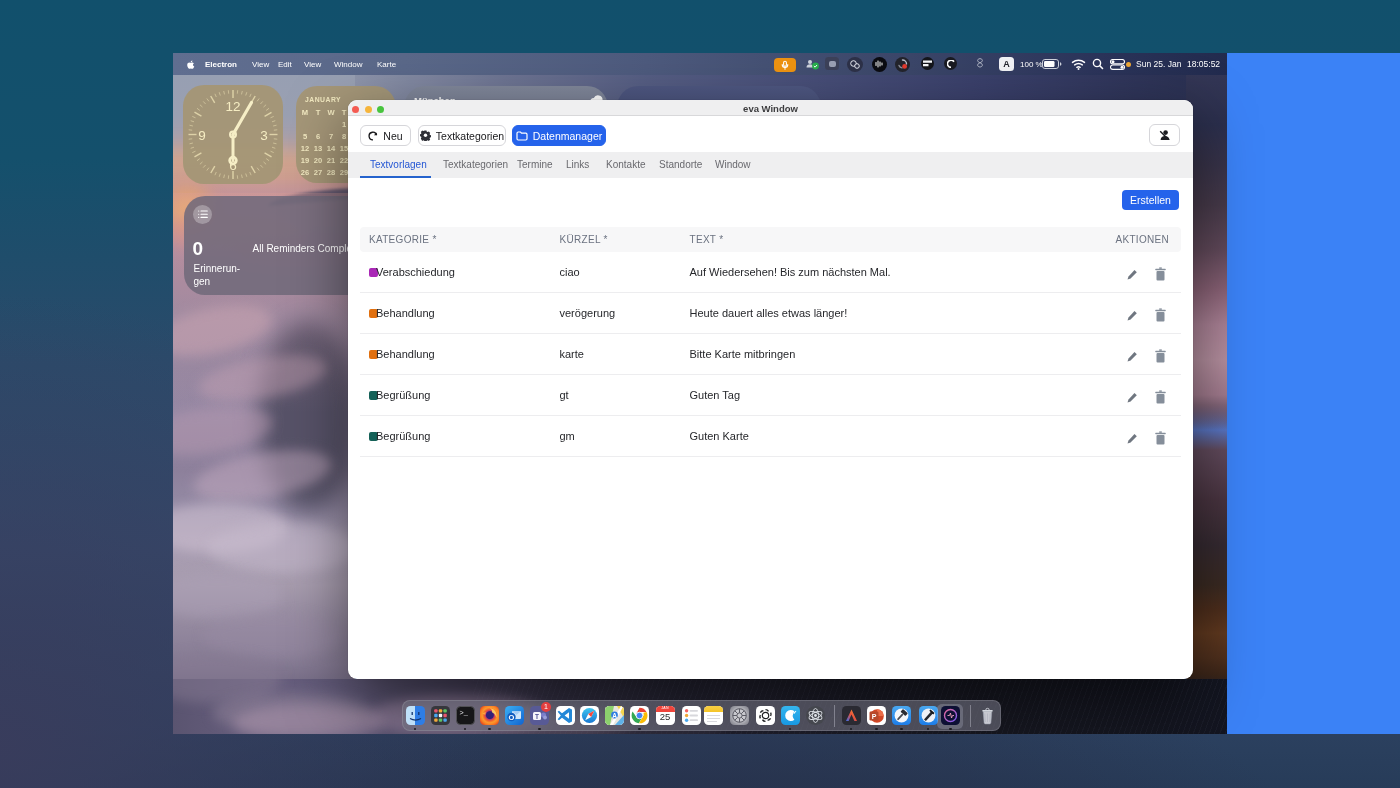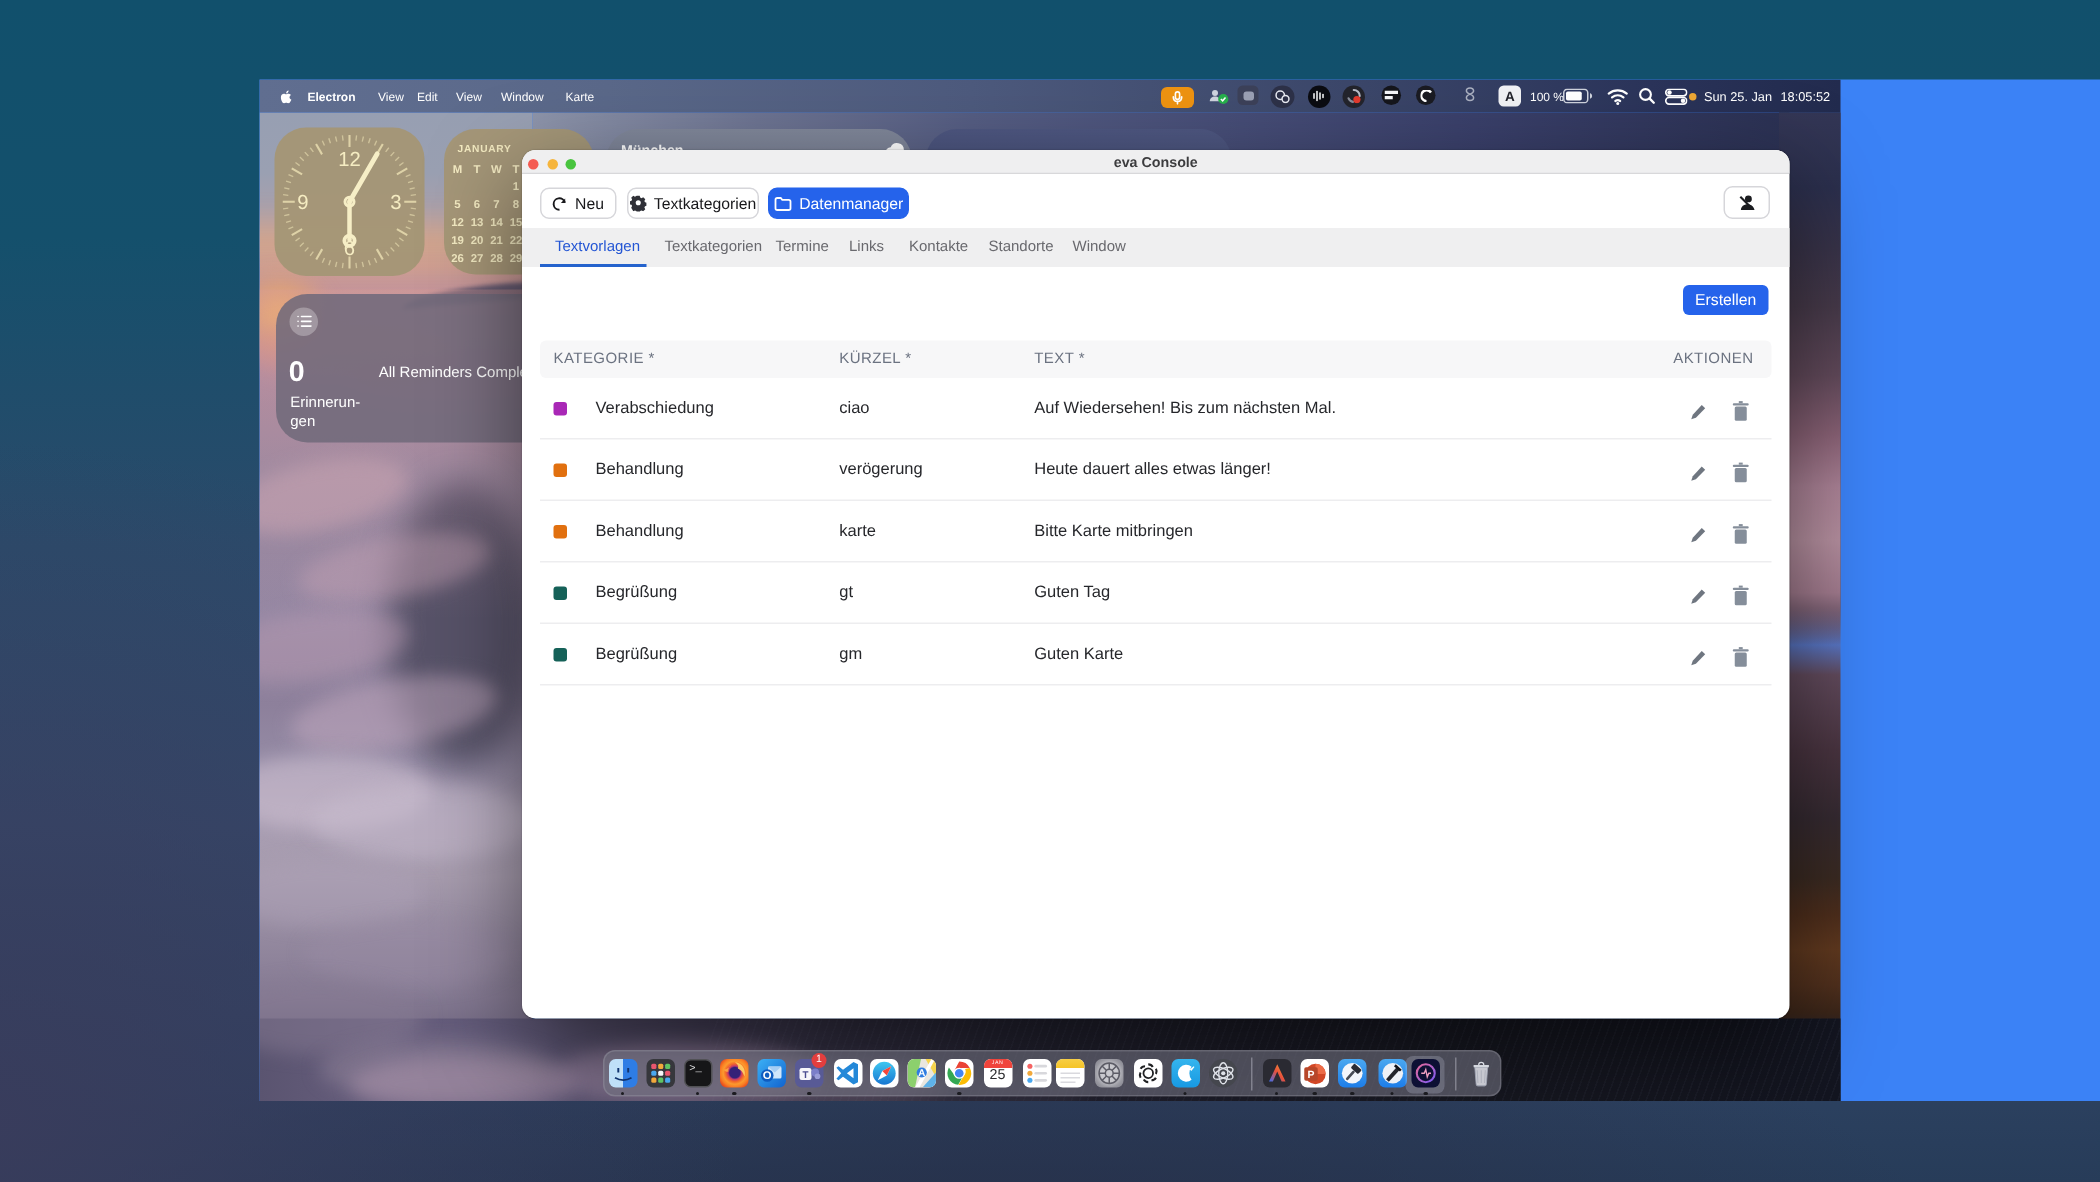--- a/index.html
+++ b/index.html
@@ -38,21 +38,21 @@
 #wtitle{position:absolute;left:0;top:3px;width:845px;text-align:center;font-size:9.5px;font-weight:bold;color:#3c3c3e}
 .tbtn{position:absolute;top:25px;height:21px;border:1px solid #d6d6da;border-radius:6px;background:#fff;font-size:10.5px;color:#18181b;display:flex;align-items:center;justify-content:center;gap:5px}
 #tabstrip{position:absolute;left:0;top:52px;width:845px;height:26px;background:#efeff0}
 .tab{position:absolute;top:7px;font-size:10px;color:#69696e}
 #tabline{position:absolute;left:12px;top:75.5px;width:71px;height:2.5px;background:#2563cd}
 #btncreate{position:absolute;left:774px;top:90px;width:57px;height:20px;background:#2563eb;border-radius:4px;color:#fff;font-size:10.5px;display:flex;align-items:center;justify-content:center}
 #thead{position:absolute;left:12px;top:127px;width:821px;height:25px;background:#f7f7f8;border-radius:4px;color:#6b7280;font-size:10px;letter-spacing:.3px}
 .th{position:absolute;top:7px}
 .row{position:absolute;left:12px;width:821px;height:41px;border-bottom:1px solid #ededef;font-size:11px;color:#26272b}
 .dot8{position:absolute;left:9px;top:16px;width:8.5px;height:8.5px;border-radius:2px}
-.c1{position:absolute;left:37px;top:14px}
+.c1{position:absolute;left:16px;top:14px}
 .c2{position:absolute;left:199.5px;top:14px}
 .c3{position:absolute;left:329.5px;top:14px}
 .acticons{position:absolute;right:4px;top:14.5px;width:52px;height:16px}
 #footer{position:absolute;left:0;top:556px;width:845px;height:23px;background:#f8f8f9;border-top:1px solid #e6e6e8;border-radius:0 0 9px 9px}
 #verb{position:absolute;right:13px;top:5px;color:#1ea04b;font-weight:bold;font-size:10px}
 
 #dock{position:absolute;left:229px;top:647px;width:599px;height:31px;background:rgba(114,113,128,.6);border:1px solid rgba(190,190,200,.22);border-radius:8px}
 .di{position:absolute;top:5px;width:19px;height:19px;border-radius:4.5px;overflow:hidden}
 .ddot{position:absolute;top:26.5px;width:2.5px;height:2.5px;border-radius:50%;background:#1b1b20}
 .dsep{position:absolute;top:4px;width:1px;height:22px;background:rgba(230,230,240,.35)}
@@ -318,21 +318,21 @@
       </svg>
 <div class="abs" style="left:9px;top:42px;font-size:19px;font-weight:bold;color:#fff">0</div>
 <div class="abs" style="left:69px;top:46.5px;font-size:10px;color:#fff">All Reminders Completed</div>
 <div class="abs" style="left:10px;top:66px;font-size:10px;color:#fff;line-height:13px">Erinnerun-<br>gen</div>
 </div>
 <div id="win">
 <div id="titlebar"></div>
 <div class="tl" style="left:4px;background:#f45b52"></div>
 <div class="tl" style="left:16.5px;background:#f6b53c"></div>
 <div class="tl" style="left:29px;background:#48c43e"></div>
-<div id="wtitle">eva Console</div>
+<div id="wtitle">eva Window</div>
 <div class="tbtn" style="left:12px;width:51px">
 <svg width="10" height="10" viewBox="0 0 10 10">
           <path d="M8.6 4.2A3.8 3.8 0 105 8.8" fill="none" stroke="#18181b" stroke-width="1.3"></path>
           <path d="M8.8 1.4v2.9H5.9z" fill="#18181b"></path>
         </svg>
 <span>Neu</span>
       </div>
 <div class="tbtn" style="left:70px;width:88px">
 <svg width="11" height="11" viewBox="0 0 11 11">
           <path fill="#2f3037" d="M4.5.5h2l.3 1.2.9.4 1.1-.6 1.4 1.4-.6 1.1.4.9 1.2.3v2l-1.2.3-.4.9.6 1.1-1.4 1.4-1.1-.6-.9.4-.3 1.2h-2l-.3-1.2-.9-.4-1.1.6L.8 8.5l.6-1.1-.4-.9L-.2 6.2v-2L1 3.9l.4-.9-.6-1.1L2.2.5l1.1.6.9-.4z"></path>

